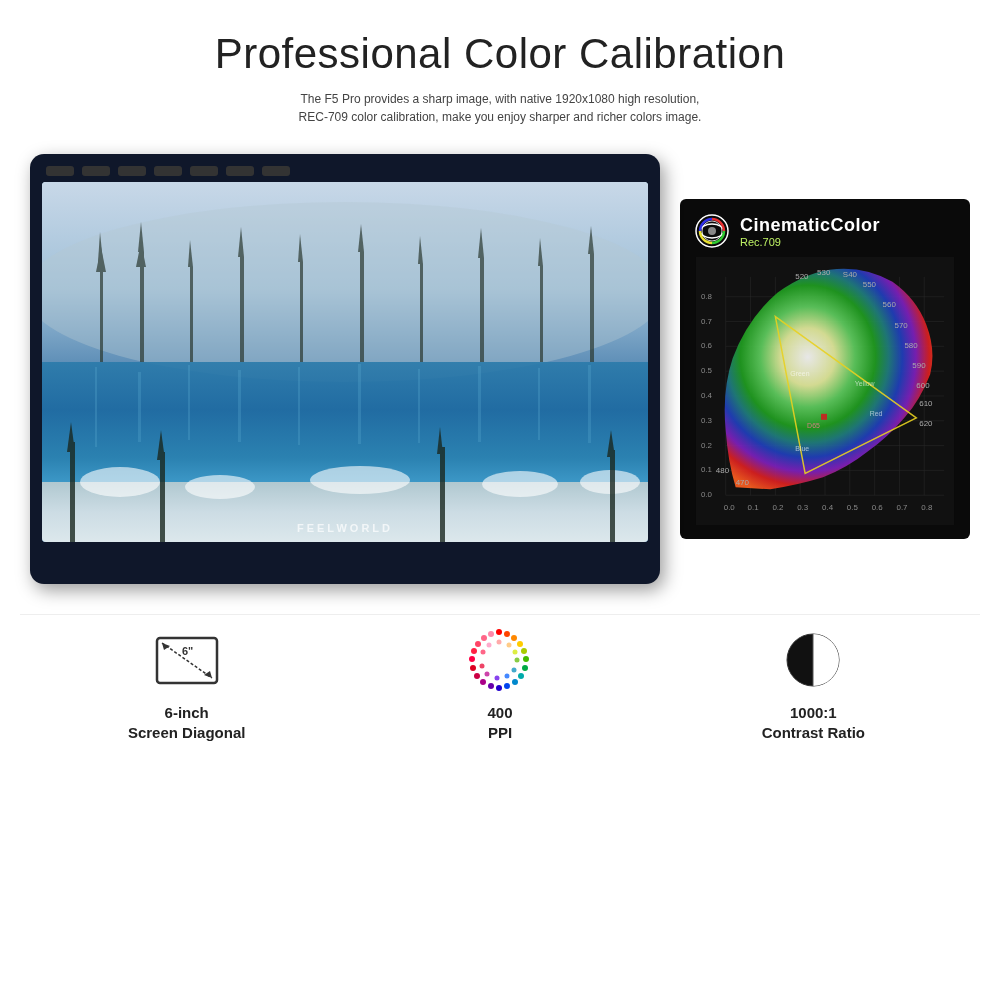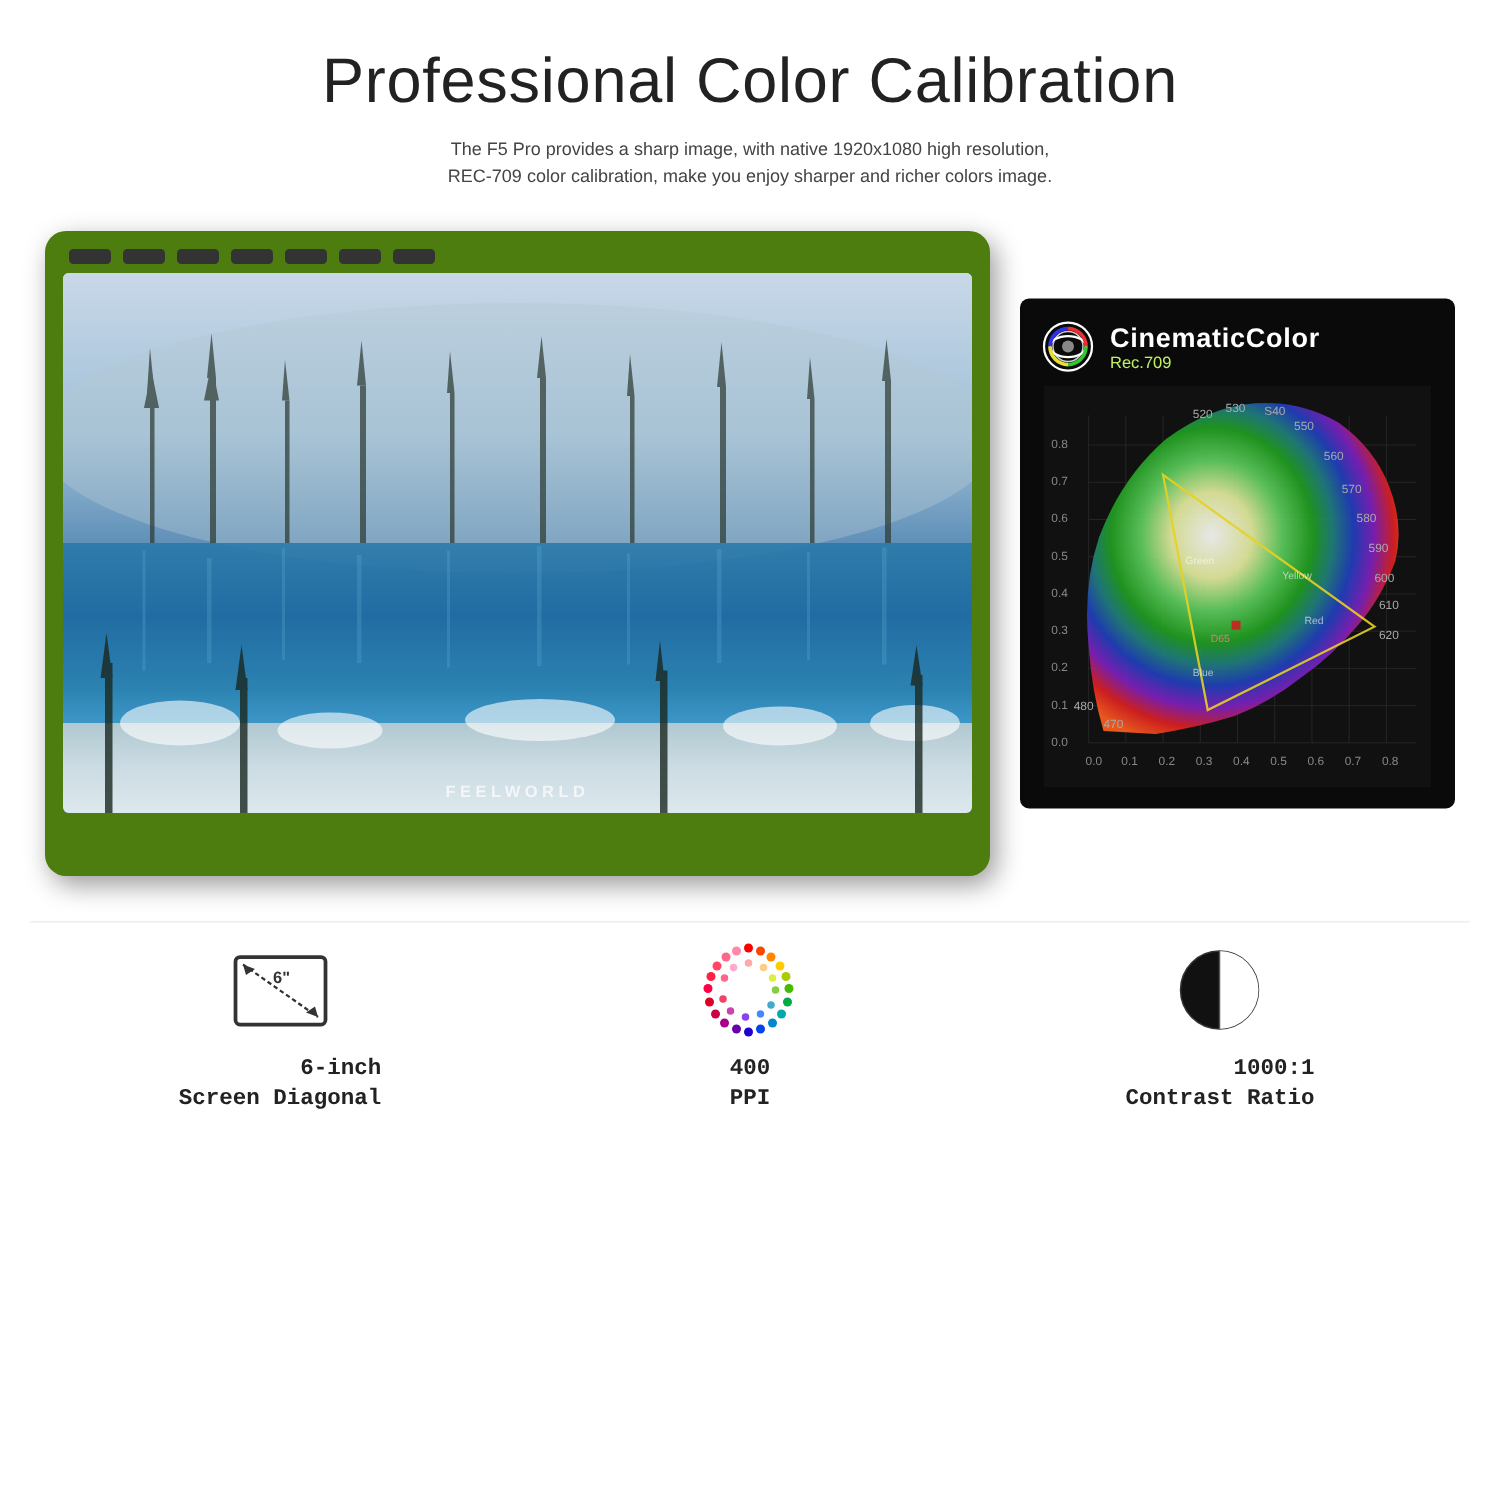--- a/index.html
+++ b/index.html
@@ -44,21 +44,21 @@
       align-items: center;
       justify-content: center;
       gap: 20px;
       margin-bottom: 30px;
     }
 
     
     .monitor {
       width: 630px;
       height: 430px;
-      background: #4d7c0f;
+      background: #0f172a;
       border-radius: 14px;
       padding: 12px 12px 20px 12px;
       position: relative;
       box-shadow: 4px 6px 18px rgba(0,0,0,0.4);
       perspective: 400px;
     }
 
     .monitor-top-buttons {
       display: flex;
       gap: 8px;
@@ -193,24 +193,23 @@
       width: 70px;
       height: 70px;
       display: flex;
       align-items: center;
       justify-content: center;
     }
 
     .spec-label {
       font-size: 15px;
       color: #222;
-      text-align: right;
+      text-align: center;
       line-height: 1.3;
       font-weight: 600;
-      font-family: Liberation Mono, monospace;
     }
   </style>
 </head>
 <body>
 
 <div class="page">
 
   <h1 class="title">Professional Color Calibration</h1>
   <p class="subtitle">
     The F5 Pro provides a sharp image, with native 1920x1080 high resolution,<br>

